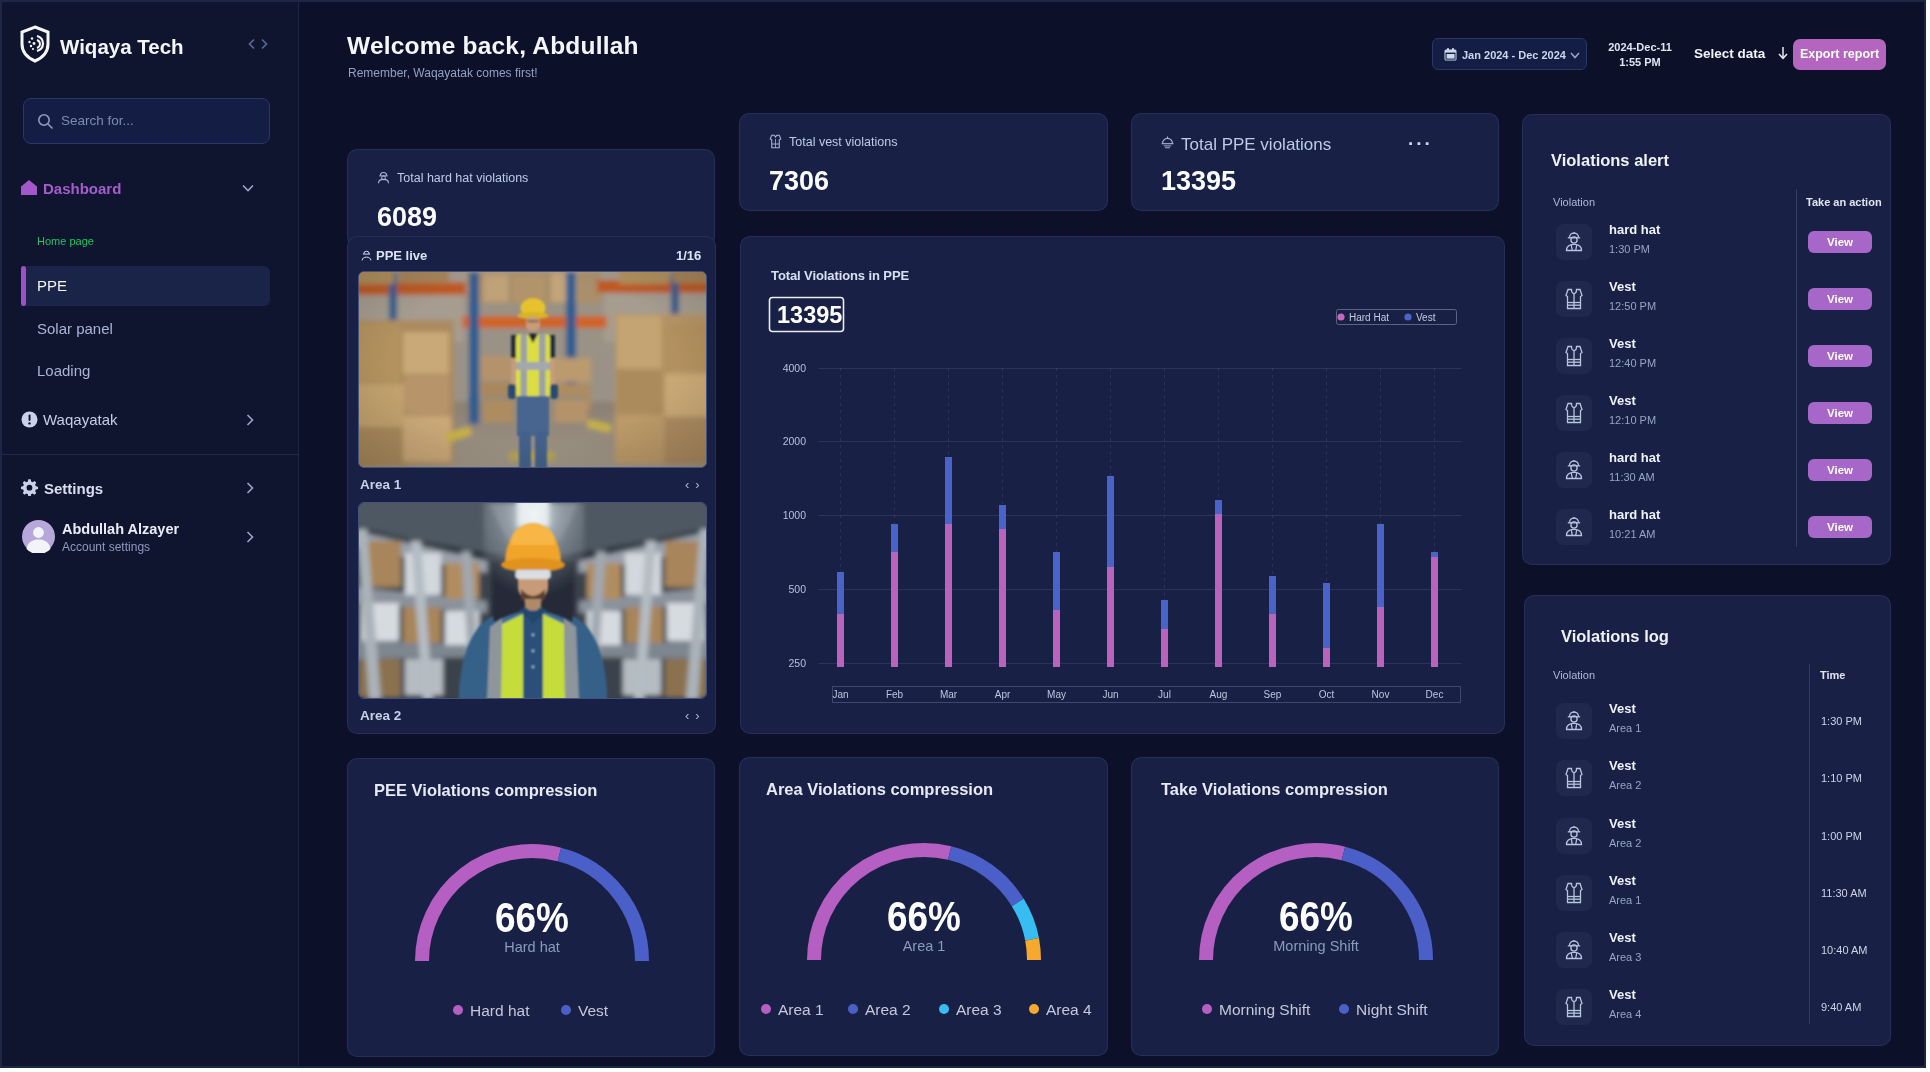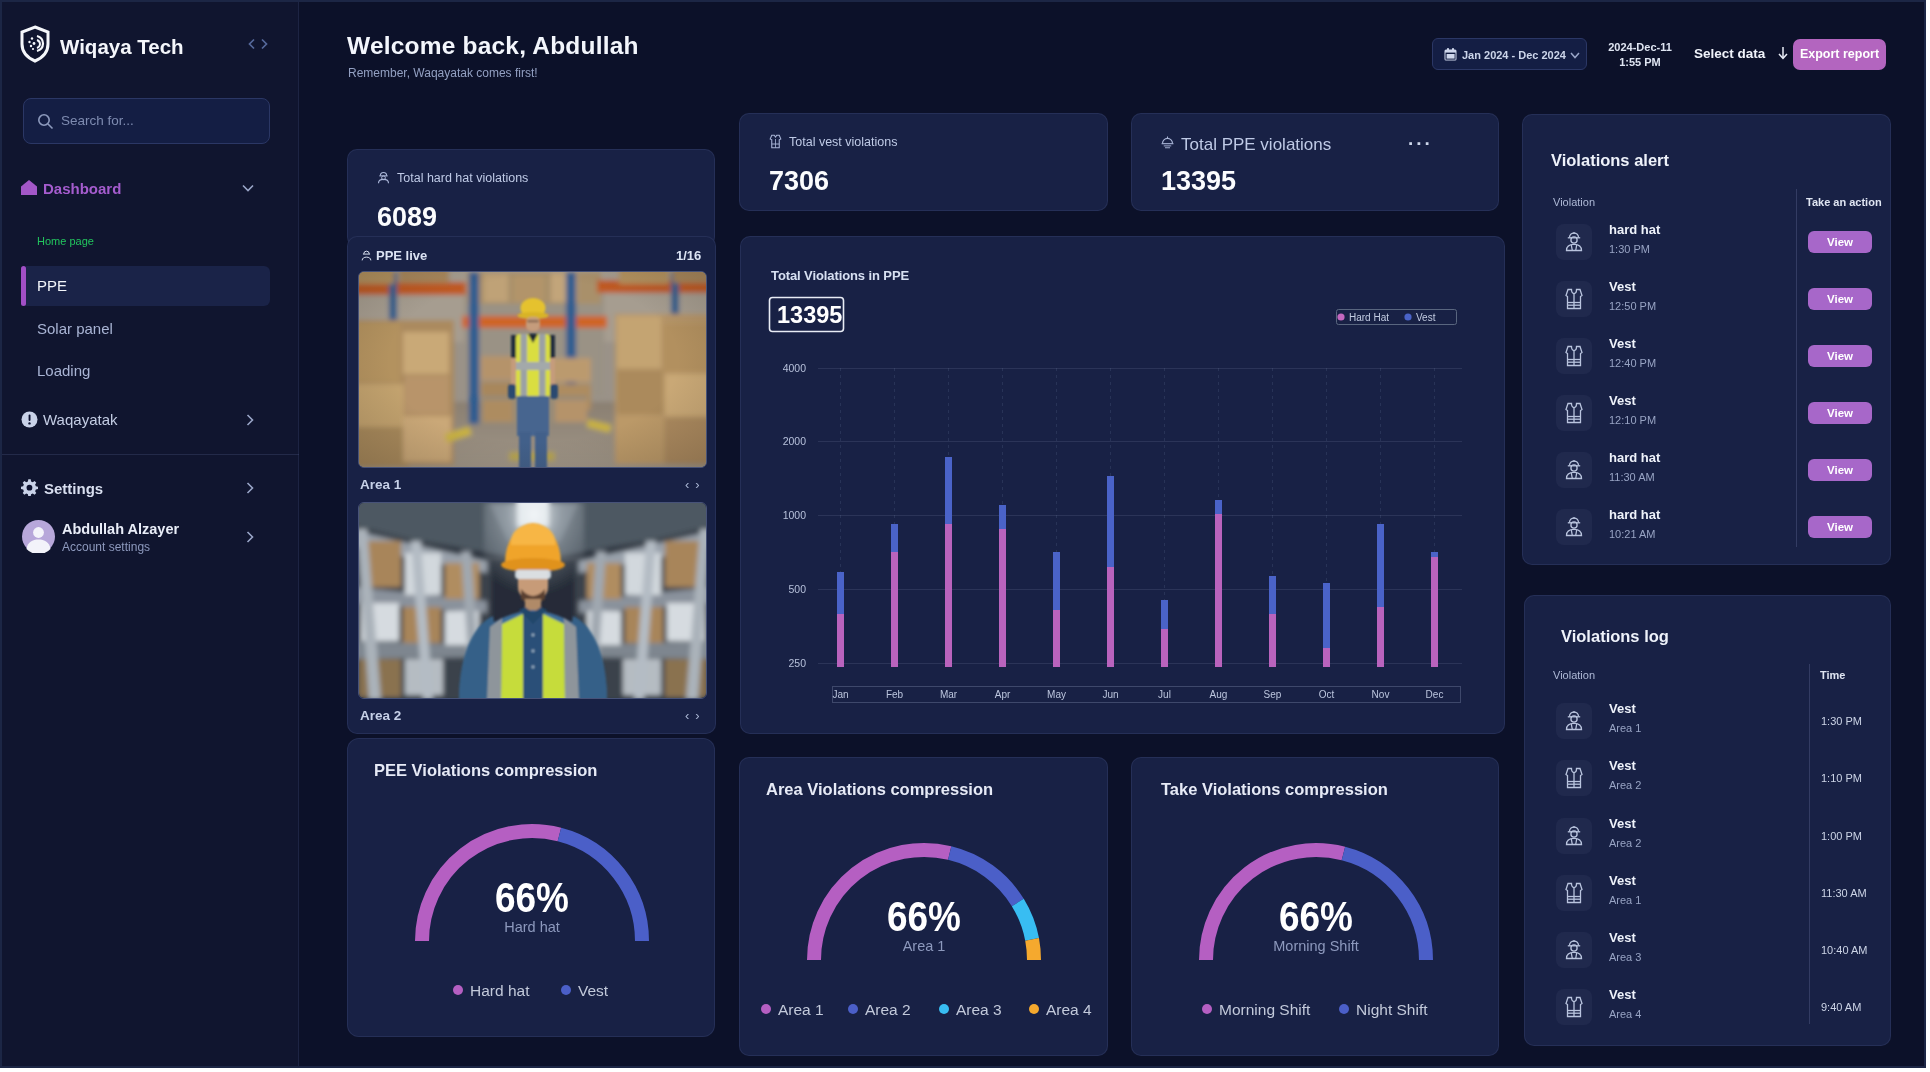--- a/index.html
+++ b/index.html
@@ -538,21 +538,21 @@
     <div class="abs" style="left:296px;top:348px;font-size:11px;color:#ccd4e6;">10:40 AM</div>
     <div class="abs" style="left:31px;top:393px;width:36px;height:36px;background:rgba(190,205,240,0.05);border-radius:8px;"></div>
     <svg class="abs" style="left:37px;top:399px" width="24" height="24" viewBox="0 0 24 24">
         <use href="#ic-vest"></use>
       </svg>
     <div class="abs" style="left:84px;top:391px;font-size:13px;font-weight:bold;color:#eef2fa;">Vest</div>
     <div class="abs" style="left:84px;top:412px;font-size:11px;color:#98a4c4;">Area 4</div>
     <div class="abs" style="left:296px;top:405px;font-size:11px;color:#ccd4e6;">9:40 AM</div>
   </div>
 
-  <div class="card" id="gauge1" style="left:347px;top:738px;width:368px;height:299px;border-radius:12px;">
+  <div class="card" id="gauge1" style="left:347px;top:758px;width:368px;height:299px;">
     <div class="abs" style="left:26px;top:22px;font-size:16.5px;font-weight:bold;color:#e6eaf6;letter-spacing:0px;">PEE Violations compression</div>
     <svg class="abs" style="left:0;top:0" width="368" height="299" viewBox="0 0 368 299">
       <path d="M74.0 202.0 A110 110 0 0 1 211.4 95.5" fill="none" stroke="#b55fc2" stroke-width="14"></path>
         <path d="M211.4 95.5 A110 110 0 0 1 294.0 202.0" fill="none" stroke="#4b5fc8" stroke-width="14"></path>
       <text x="184" y="173" font-size="43" font-weight="bold" fill="#ffffff" text-anchor="middle" textLength="74" lengthAdjust="spacingAndGlyphs">66%</text>
       <text x="184" y="193" font-size="14.5" fill="#8d99bd" text-anchor="middle">Hard hat</text>
       <circle cx="110" cy="251" r="5" fill="#b55fc2"></circle>
         <text x="122" y="257" font-size="15.5" fill="#c2c9da">Hard hat</text>
         <circle cx="218" cy="251" r="5" fill="#4b5fc8"></circle>
         <text x="230" y="257" font-size="15.5" fill="#c2c9da">Vest</text>

